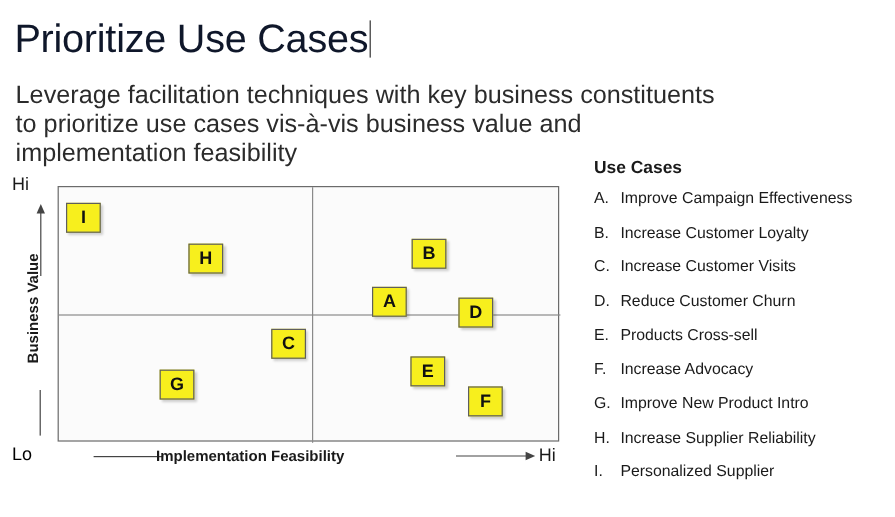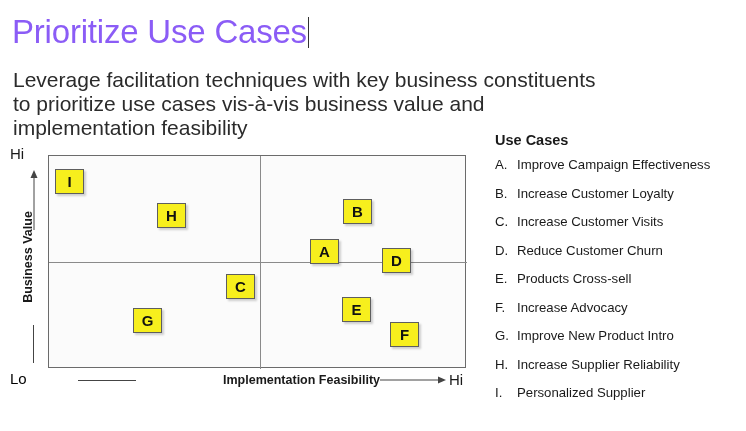--- a/index.html
+++ b/index.html
@@ -15,21 +15,21 @@
     position: relative;
   }
 
   
   #slide-title {
     position: absolute;
     left: 12px;
     top: 12px;
     font-size: 33px;
     line-height: 40px;
-    color: #8b5cf6;
+    color: #0f172a;
     white-space: nowrap;
     letter-spacing: -0.2px;
   }
   #title-caret {
     display: inline-block;
     width: 1px;
     height: 31px;
     background: #333;
     vertical-align: -5px;
     margin-left: 1px;
@@ -121,21 +121,21 @@
     height: 38px;
     background: #444;
   }
 
   
   #x-axis-title {
     position: absolute;
     left: 130px;
     top: 243px;
     width: 250px;
-    text-align: right;
+    text-align: left;
     font-size: 12.5px;
     font-weight: bold;
     color: #1a1a1a;
     white-space: nowrap;
   }
   #x-line-left {
     position: absolute;
     left: 78px;
     top: 250px;
     width: 58px;

